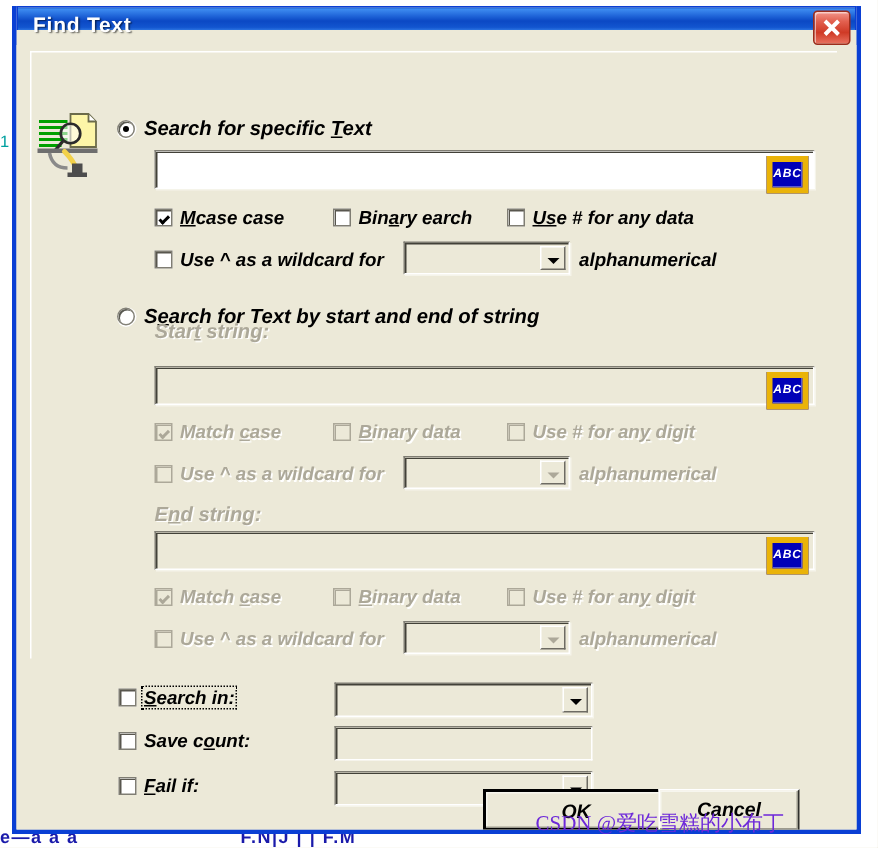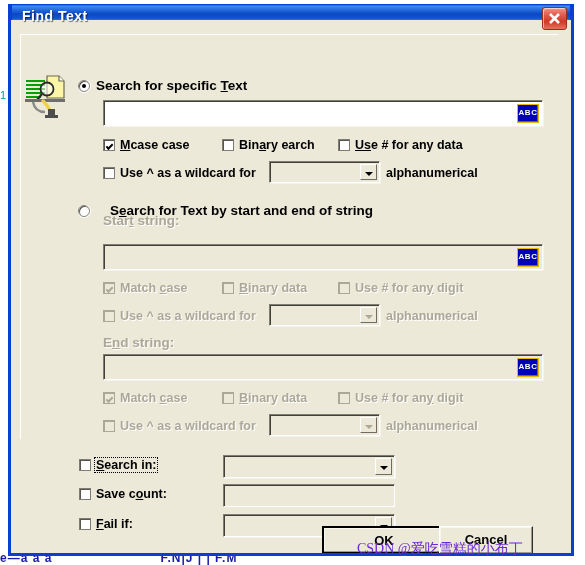--- a/index.html
+++ b/index.html
@@ -57,20 +57,21 @@
     box-shadow:inset 1px 1px 0 rgba(255,255,255,.55);
     cursor:pointer;
   }
   #close-btn svg{position:absolute;left:4px;top:3px;}
 
   
   #client{
     position:absolute;left:0;top:26px;right:0;bottom:0;
     background:#ece9d8;
     overflow:hidden;
+    font-style:italic;
   }
 
   
   #group-panel{
     position:absolute;left:9px;top:4px;width:538px;height:405px;
     background:#ece9d8;
     border-left:1px solid #ffffff;
     border-top:1px solid #ffffff;
     box-sizing:border-box;
   }
@@ -132,21 +133,21 @@
     border-color:#7f7d73 #ffffff #ffffff #7f7d73;
     box-shadow:inset 1px 1px 0 #424138, 1px 1px 0 #f5f4ea;
     box-sizing:border-box;
     cursor:text;
   }
   .tfield.dis{background:#ece9d8;}
   .tfield.flat{box-shadow:inset 1px 1px 0 #424138;background:#ece9d8;}
 
   .abc-btn{
     position:absolute;right:3px;top:3px;width:20px;height:17px;
-    background:#0000b8;border:1px solid #eab308;
+    background:#0000b8;border:4px solid #eab308;
     color:#ffffff;font-size:8px;font-weight:bold;
     font-family:"Liberation Sans",sans-serif;
     text-align:center;line-height:16px;letter-spacing:.5px;
     box-shadow:inset -1px -1px 0 #5a5ad0;
     cursor:pointer;
   }
 
   
   .combo{
     position:absolute;
@@ -271,21 +272,21 @@
     </div>
 
     <div class="cbox abs" style="left:92px;top:137px;"></div>
     <div class="lbl abs" style="left:109px;top:136px;">Use ^ as a wildcard for </div>
     <div class="combo" style="left:258px;top:131px;width:111px;height:22px;">
       <div class="arrowbox"></div>
     </div>
     <div class="lbl abs" style="left:375px;top:136px;">alphanumerical</div>
 
     <div class="radio abs" style="left:67px;top:175px;"></div>
-    <div class="lbl big abs" style="left:99px;top:174px;text-align:center;">
+    <div class="lbl big abs" style="left:85px;top:174px;text-align:center;">
       <span>S</span><u>e</u><span>arch for Text by start and end of string</span>
     </div>
 
     <div class="lbl dis abs" style="left:92px;top:184px;font-size:13.5px;">
       <span>Star</span><u>t</u><span> string:</span>
     </div>
 
     <div class="tfield dis" style="left:92px;top:214px;width:440px;height:26px;">
       <div class="abc-btn">ABC</div>
     </div>

